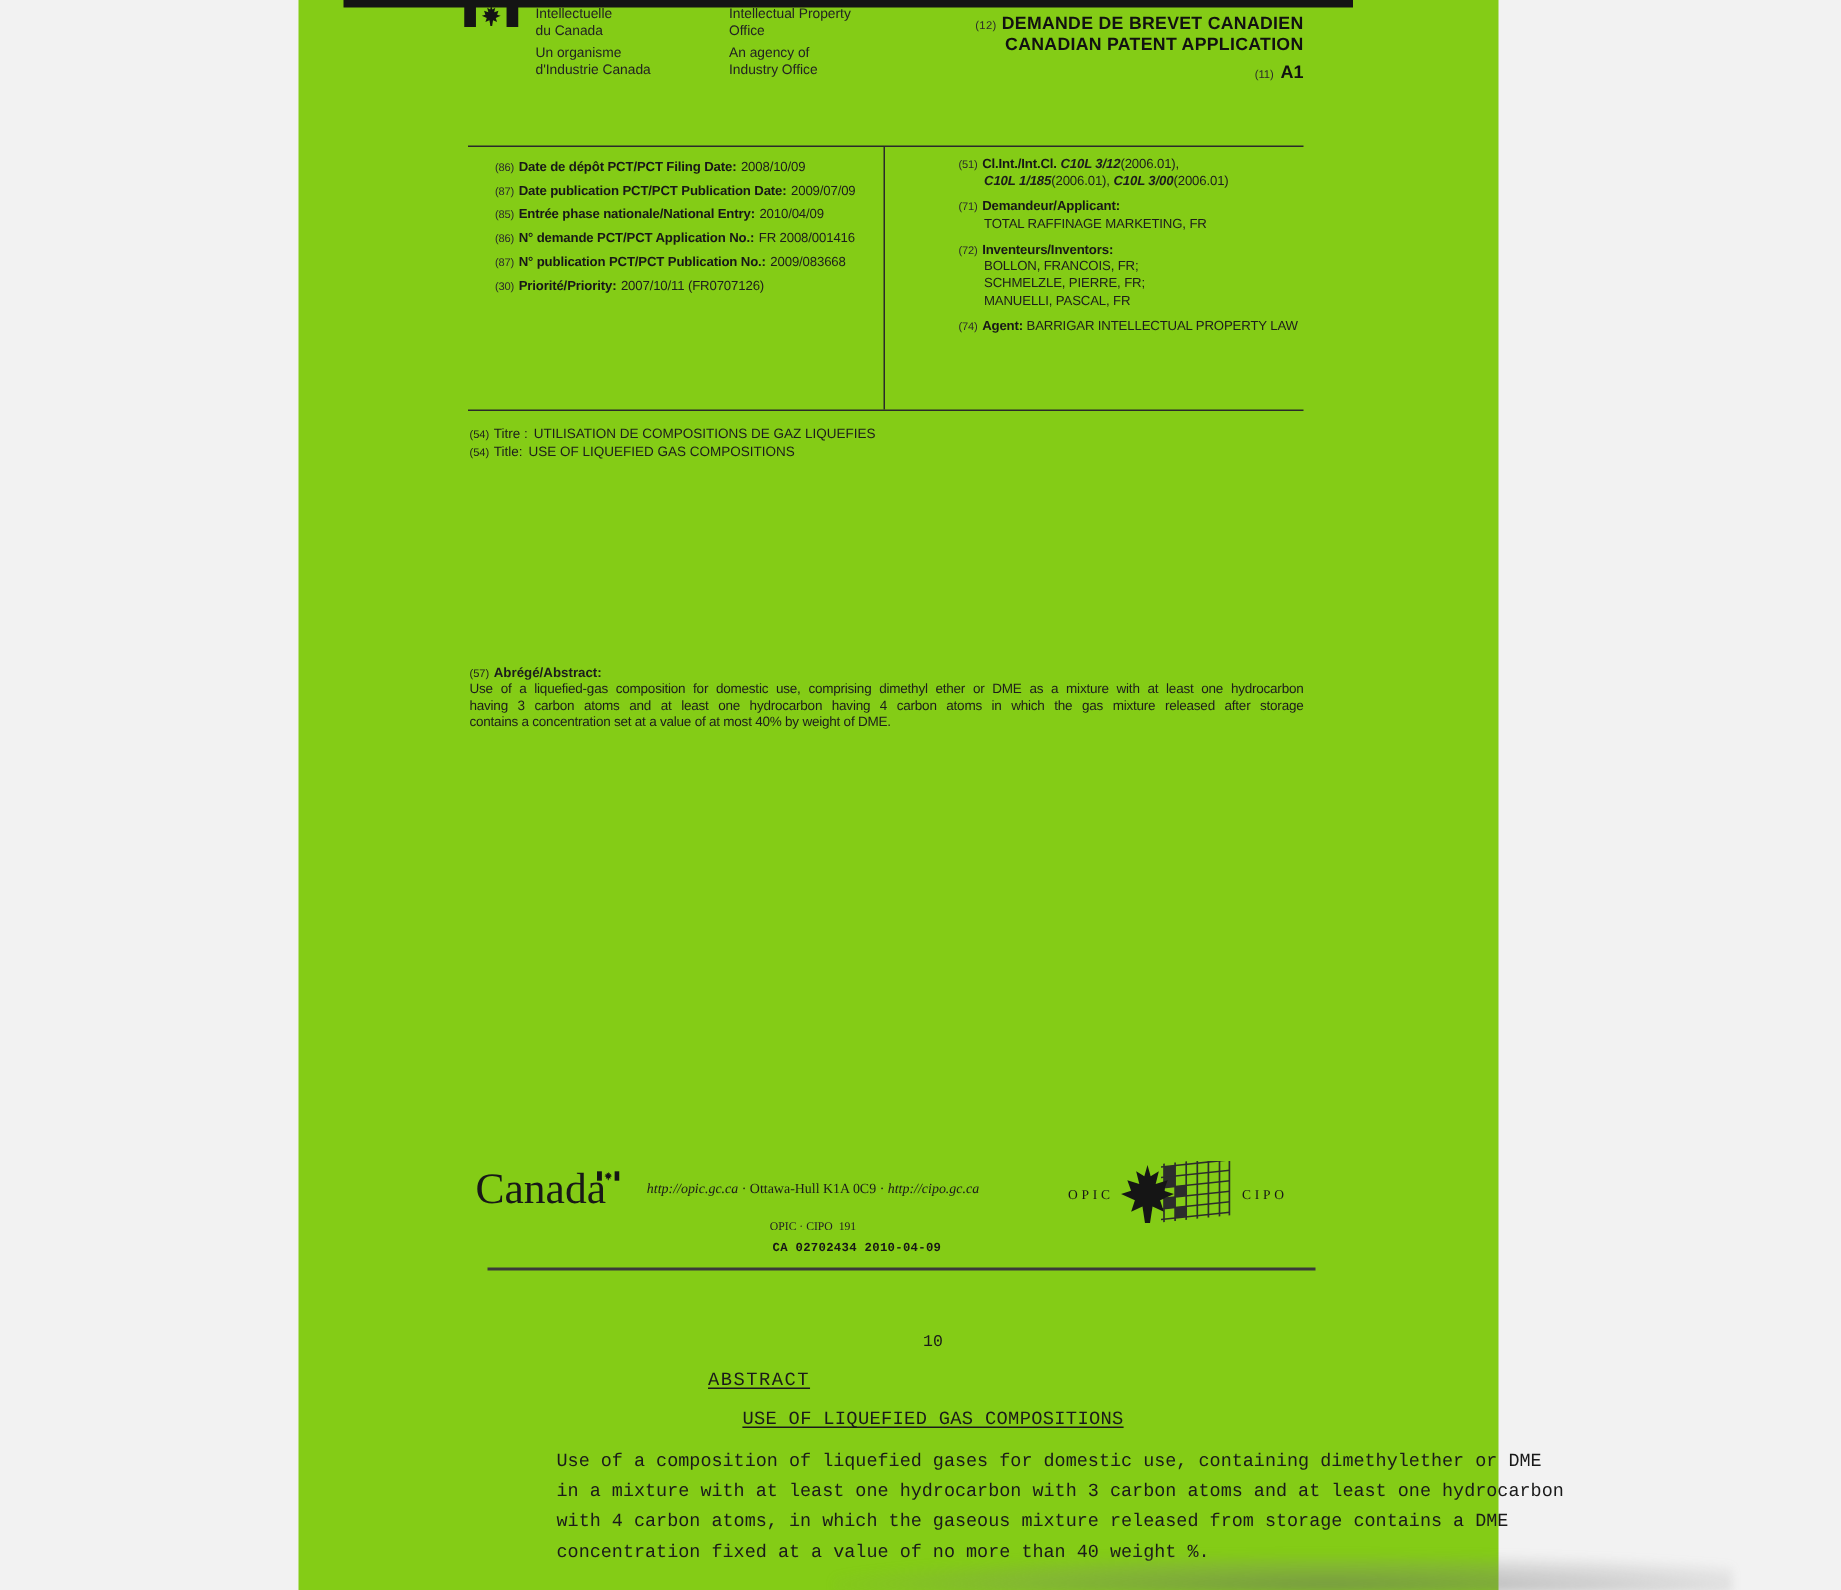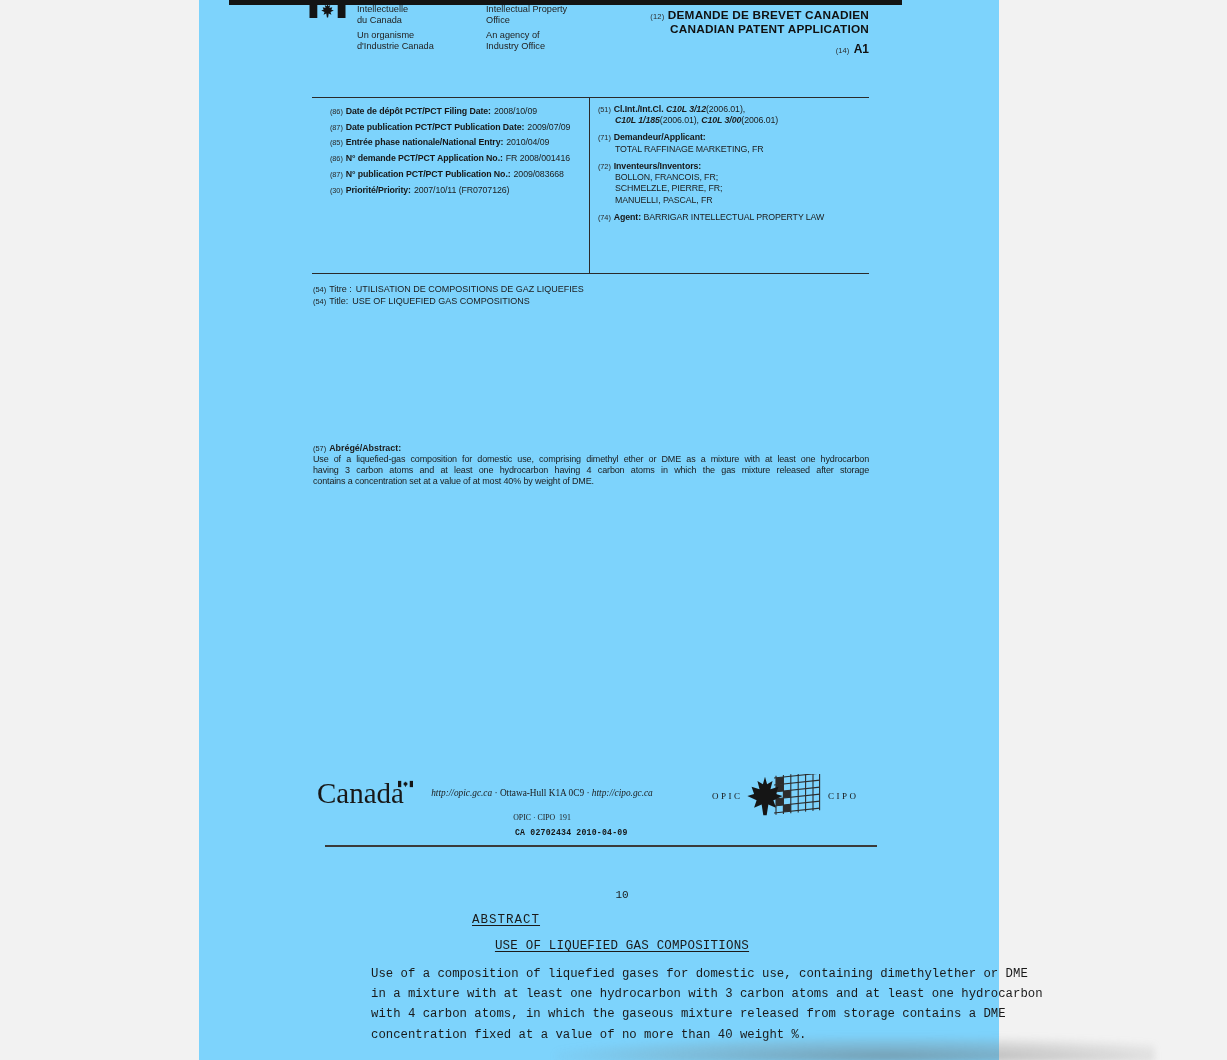--- a/index.html
+++ b/index.html
@@ -1,18 +1,18 @@
 <!DOCTYPE html>
 <html><head>
 <meta charset="utf-8">
 <style>
   * { margin:0; padding:0; box-sizing:border-box; }
   body { background:#e9e9e9; font-family:"Liberation Sans", sans-serif; }
   #canvas { position:relative; width:1227px; height:1060px; background:#f2f2f2; overflow:hidden; }
-  #paper { position:absolute; left:199px; top:0; width:800px; height:1060px; background:#7dd3fc; }
+  #paper { position:absolute; left:199px; top:0; width:800px; height:1060px; background:#84cc16; }
   .abs { position:absolute; }
   .ink { color:#1c1c1c; }
 
   
   #top-bar { left:30px; top:0; width:673px; height:5px; background:#141414; }
   .mast-col { font-size:9.2px; line-height:10.8px; color:#222; }
   #pub-block { right:130px; top:4px; width:320px; text-align:right; }
   .code-sm { font-size:7.5px; color:#2a2a2a; font-weight:400; }
   #pub-number { font-size:17.5px; font-weight:700; letter-spacing:1px; color:#111; }
   .doc-type { font-size:11.8px; font-weight:700; color:#111; letter-spacing:0.2px; }
@@ -21,21 +21,21 @@
   
   #biblio-box { left:113px; top:97px; width:557px; height:177px;
     border-top:1.6px solid #2a2a2a; border-bottom:1.6px solid #2a2a2a; }
   #biblio-divider { left:277px; top:0; width:1.4px; height:100%; background:#2a2a2a; }
   #biblio-left { left:18px; top:6px; width:272px; }
   .lrow { font-size:8.8px; line-height:15.7px; white-space:nowrap; letter-spacing:-0.1px; }
   .lrow .code, .rline .code { font-size:7.4px; margin-right:3px; color:#2a2a2a; }
   .lrow .llbl { font-weight:700; color:#171717; margin-right:3px; }
   .lrow .lval { font-weight:400; color:#1c1c1c; }
   #biblio-right { left:286px; top:6px; width:268px; }
-  .rblock { margin-bottom:5.5px; }
+  .rblock { margin-bottom:5.5px;margin-left:41px; }
   .rline { font-size:8.8px; line-height:11.4px; white-space:nowrap; letter-spacing:-0.1px; color:#1c1c1c; }
   .rline .rlbl { font-weight:700; color:#171717; }
   .rline.indent { padding-left:17px; }
   .cls { font-weight:700; font-style:italic; }
   .yr { font-weight:400; }
 
   
   .title-row { left:114px; font-size:9px; line-height:11.5px; white-space:nowrap; color:#1c1c1c; }
   .title-row .code { font-size:7.4px; margin-right:3px; }
   .title-row .tlbl { margin-right:4px; }
@@ -114,21 +114,21 @@
 
     <div class="abs" id="pub-block">
       <div class="doc-type" style="margin-top:4px;">
         <span class="code-sm">(12)</span>
         <span>DEMANDE DE BREVET CANADIEN</span>
       </div>
       <div class="doc-type">
         <span>CANADIAN PATENT APPLICATION</span>
       </div>
       <div style="margin-top:3px;">
-        <span class="code-sm">(14)</span>
+        <span class="code-sm">(11)</span>
         <span id="kind-code">A1</span>
       </div>
     </div>
 
     <div id="biblio-box" class="abs">
       <div id="biblio-divider" class="abs"></div>
 
       <div id="biblio-left" class="abs">
         <div class="lrow ink">
           <span class="code">(86)</span><span class="llbl">Date de dépôt PCT/PCT Filing Date:</span><span class="lval">2008/10/09</span>

